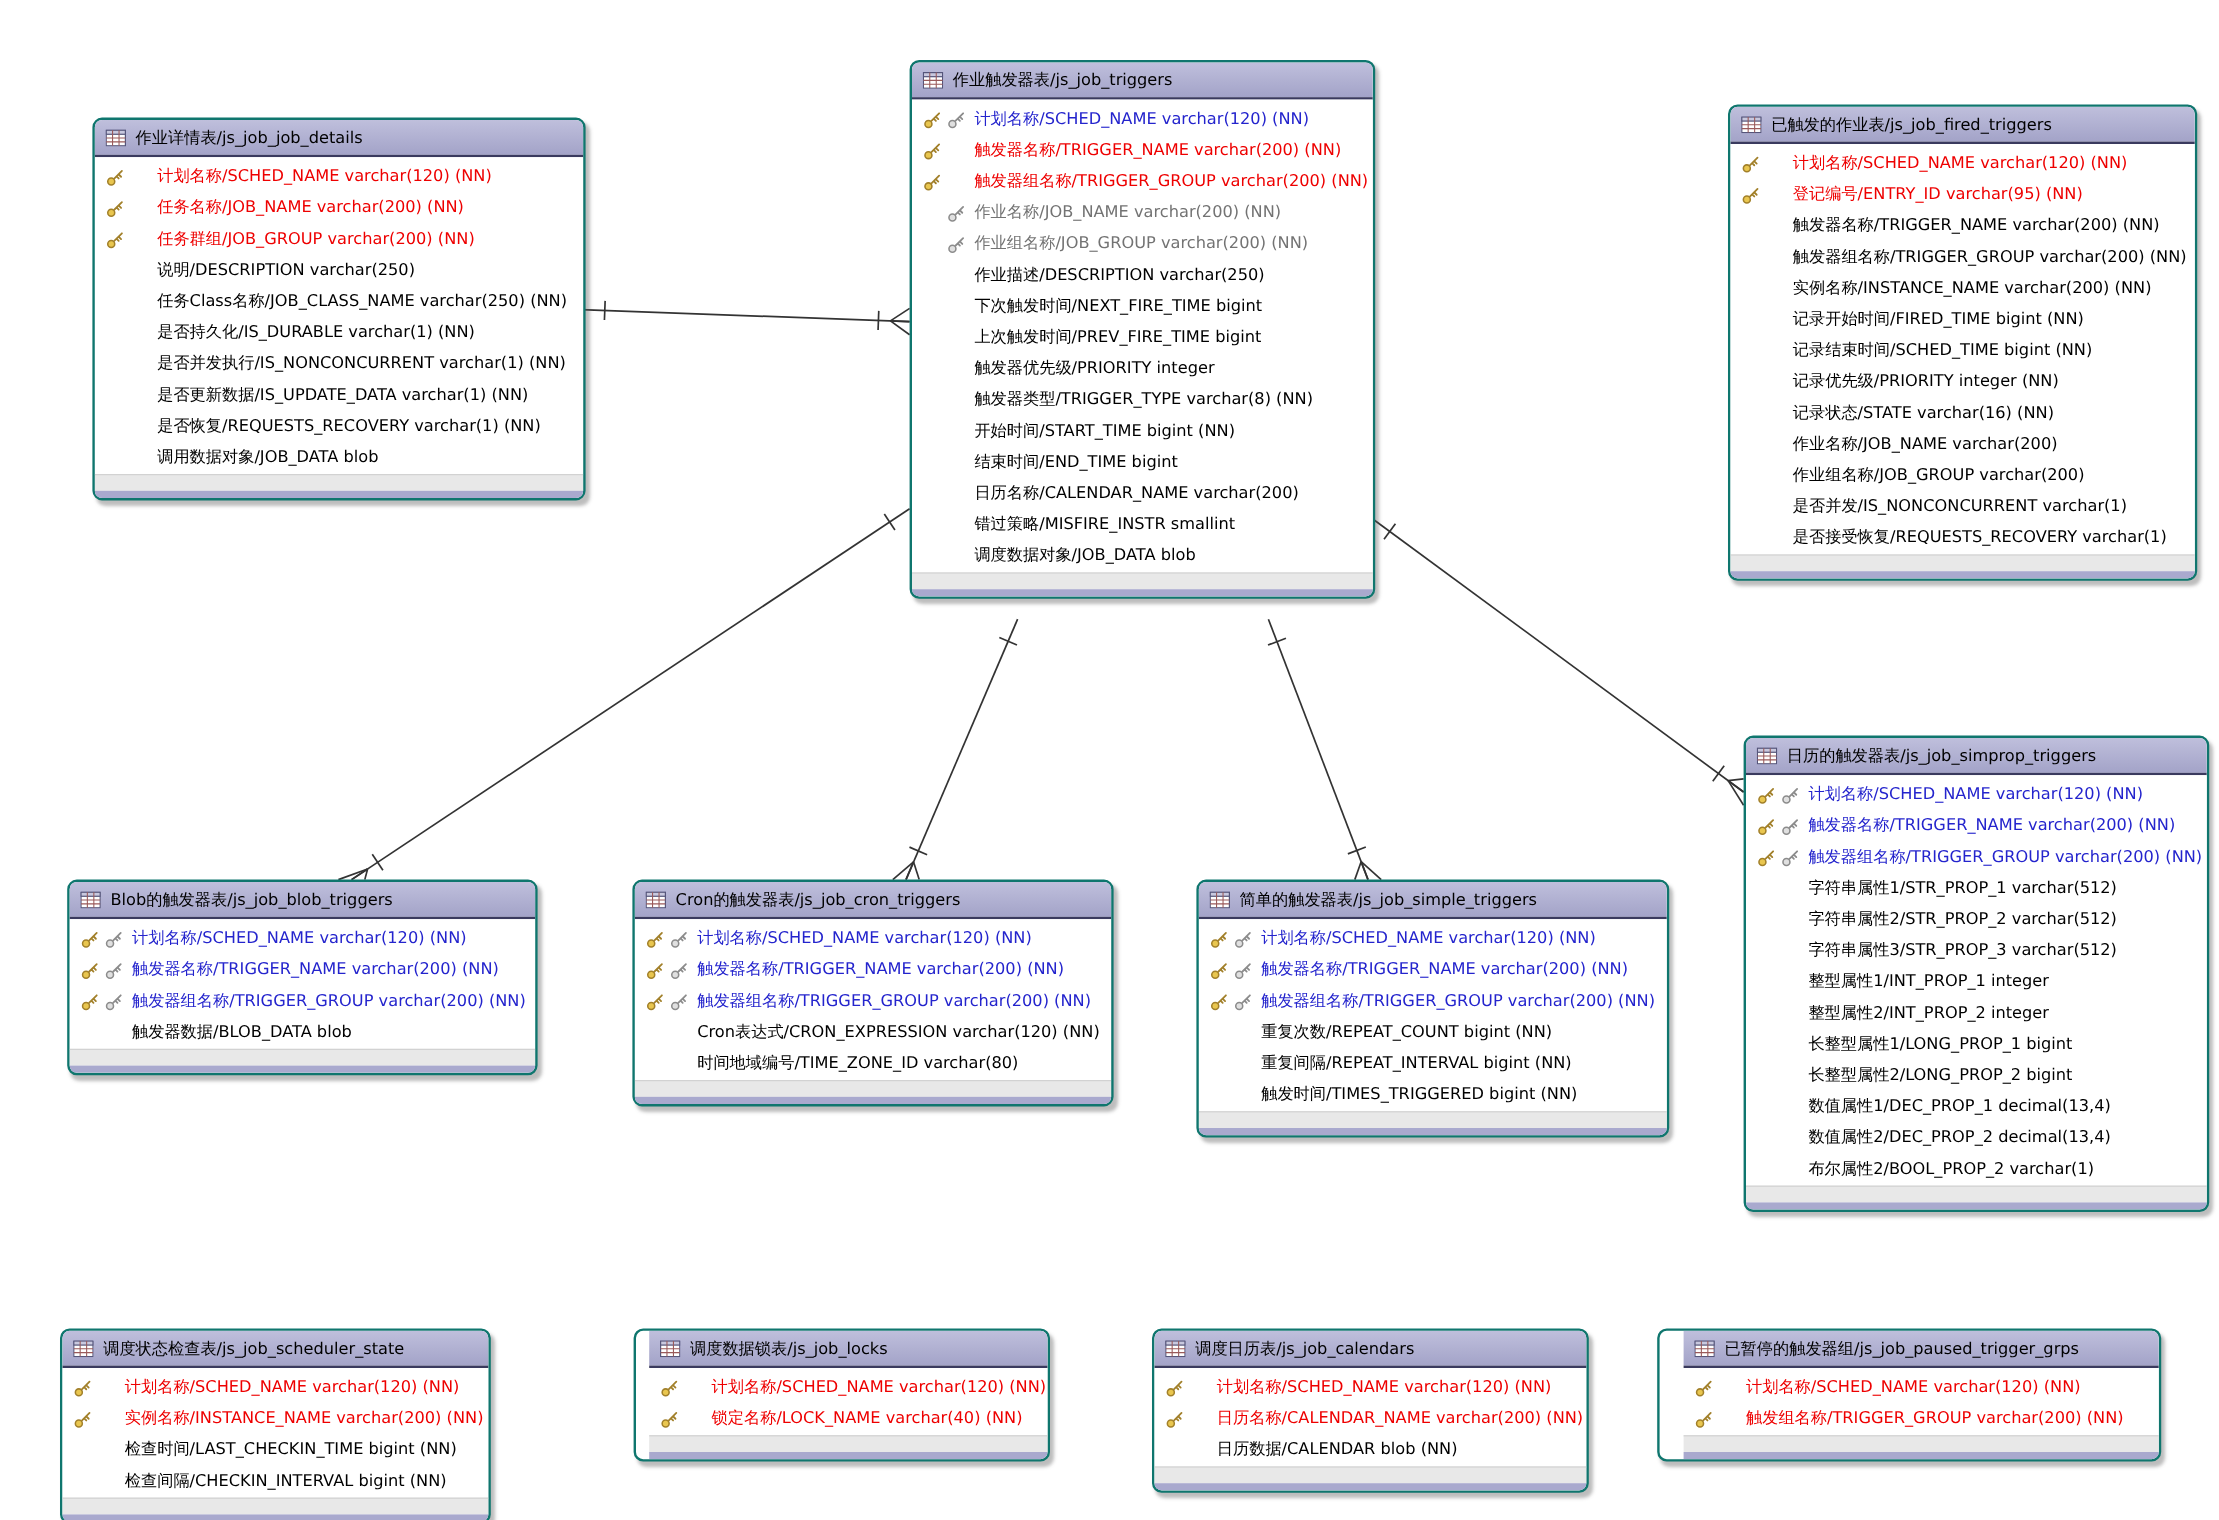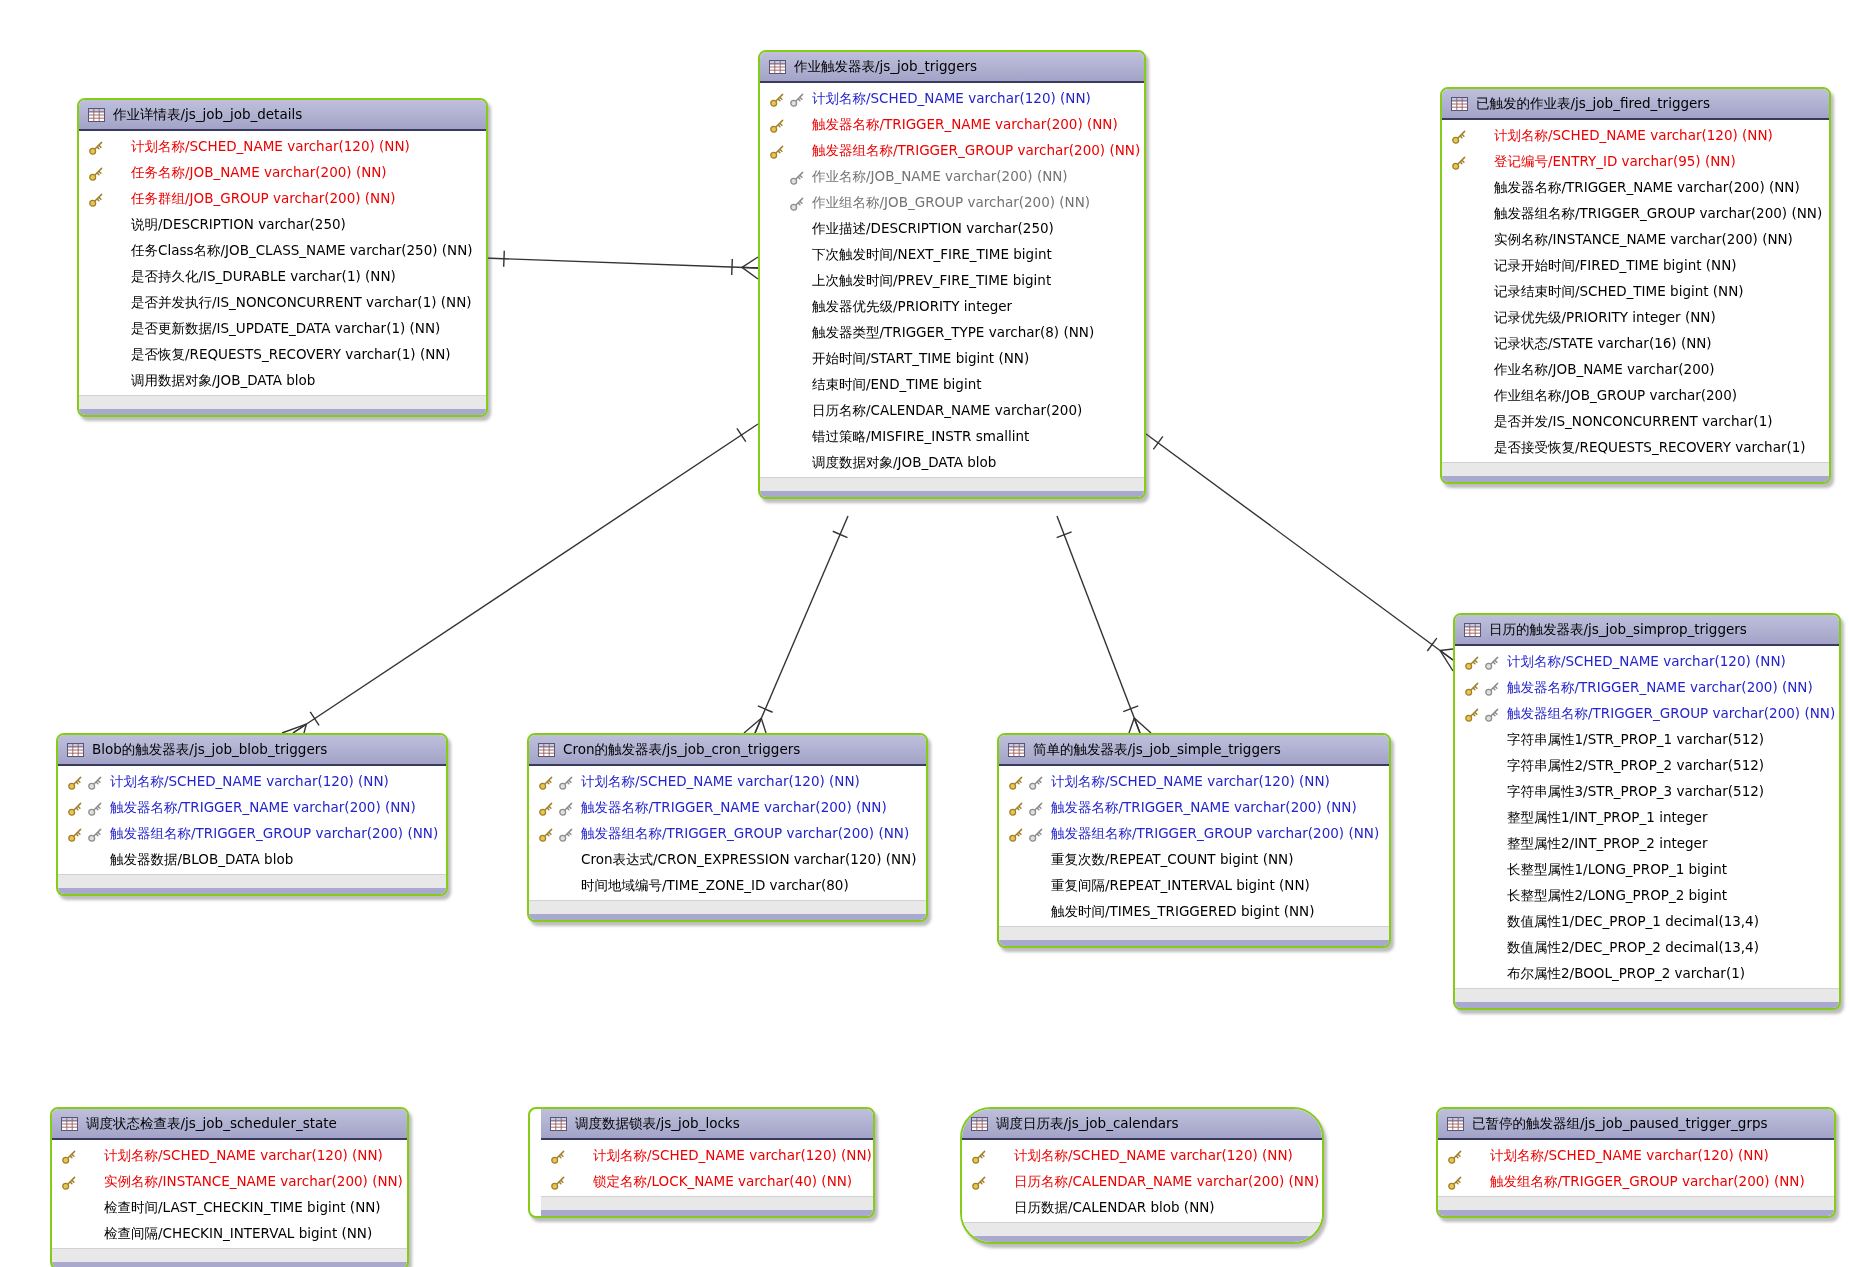--- a/index.html
+++ b/index.html
@@ -4,21 +4,21 @@
 <style>
   html,body{margin:0;padding:0;}
   body{
     width:1849px;height:1267px;background:#ffffff;overflow:hidden;
     font-family:"DejaVu Sans","Liberation Sans",sans-serif;
   }
   #canvas{position:relative;width:1849px;height:1267px;background:#ffffff;}
   #wires{position:absolute;left:0;top:0;z-index:1;}
   .tbl{
     position:absolute;z-index:2;background:#ffffff;
-    border:2px solid #84cc16;border-radius:8px;overflow:hidden;
+    border:2px solid #0f766e;border-radius:8px;overflow:hidden;
     box-shadow:3px 4px 3px rgba(90,90,90,.4);
   }
   .tbl-head{
     height:29px;display:flex;align-items:center;gap:8px;
     padding:0 10px 0 9px;
     background:linear-gradient(180deg,#bfbfdc 0%,#a3a3c8 100%);
     border-bottom:2px solid #3a3a5e;
   }
   .tbl-title{font-size:13.5px;color:#000;white-space:nowrap;}
   .tbl-body{background:#fff;padding:2px 0;}
@@ -406,21 +406,21 @@
               <circle cx="4.7" cy="11.3" r="2.9" fill="#e9c64f" stroke="#a2802a" stroke-width="1.3"></circle>
             </svg></span><span class="col-label c-red">计划名称/SCHED_NAME varchar(120) (NN)</span></div>
         <div class="col-row"><span class="key k1"><svg width="16" height="16" viewBox="0 0 16 16">
               <path d="M7.2 8.8 L13.6 2.4 M10.8 5.2 l2.1 2.1 M9.1 6.9 l1.8 1.8" stroke="#a2802a" stroke-width="1.5" fill="none" stroke-linecap="round"></path>
               <circle cx="4.7" cy="11.3" r="2.9" fill="#e9c64f" stroke="#a2802a" stroke-width="1.3"></circle>
             </svg></span><span class="col-label c-red">锁定名称/LOCK_NAME varchar(40) (NN)</span></div>
       </div>
       <div class="tbl-footer"></div>
       <div class="tbl-bevel"></div>
     </div>
-    <div class="tbl" style="left: 960px; top: 1107px; width: 360px; border-radius: 31px;">
+    <div class="tbl" style="left: 960px; top: 1107px; width: 360px;">
       <div class="tbl-head">
         <span style="display: inline-flex;">
           <svg width="17" height="14" viewBox="0 0 17 14">
             <rect x="0.5" y="0.5" width="16" height="13" fill="#ffffff" stroke="#55557a" stroke-width="1"></rect>
             <rect x="0.5" y="0.5" width="16" height="3.4" fill="#c8c8de" stroke="#55557a" stroke-width="1"></rect>
             <path d="M5.8 0.5 V13.5 M11.2 0.5 V13.5 M0.5 7 H16.5 M0.5 10.2 H16.5" stroke="#9a5a5a" stroke-width="0.9" fill="none"></path>
           </svg>
         </span>
         <span class="tbl-title">调度日历表/js_job_calendars</span>
       </div>
@@ -431,21 +431,21 @@
             </svg></span><span class="col-label c-red">计划名称/SCHED_NAME varchar(120) (NN)</span></div>
         <div class="col-row"><span class="key k1"><svg width="16" height="16" viewBox="0 0 16 16">
               <path d="M7.2 8.8 L13.6 2.4 M10.8 5.2 l2.1 2.1 M9.1 6.9 l1.8 1.8" stroke="#a2802a" stroke-width="1.5" fill="none" stroke-linecap="round"></path>
               <circle cx="4.7" cy="11.3" r="2.9" fill="#e9c64f" stroke="#a2802a" stroke-width="1.3"></circle>
             </svg></span><span class="col-label c-red">日历名称/CALENDAR_NAME varchar(200) (NN)</span></div>
         <div class="col-row"><span class="col-label c-black">日历数据/CALENDAR blob (NN)</span></div>
       </div>
       <div class="tbl-footer"></div>
       <div class="tbl-bevel"></div>
     </div>
-    <div class="tbl" style="left: 1436px; top: 1107px; width: 396px;">
+    <div class="tbl" style="left: 1381px; top: 1107px; width: 396px; padding-left: 20px;">
       <div class="tbl-head">
         <span style="display: inline-flex;">
           <svg width="17" height="14" viewBox="0 0 17 14">
             <rect x="0.5" y="0.5" width="16" height="13" fill="#ffffff" stroke="#55557a" stroke-width="1"></rect>
             <rect x="0.5" y="0.5" width="16" height="3.4" fill="#c8c8de" stroke="#55557a" stroke-width="1"></rect>
             <path d="M5.8 0.5 V13.5 M11.2 0.5 V13.5 M0.5 7 H16.5 M0.5 10.2 H16.5" stroke="#9a5a5a" stroke-width="0.9" fill="none"></path>
           </svg>
         </span>
         <span class="tbl-title">已暂停的触发器组/js_job_paused_trigger_grps</span>
       </div>

